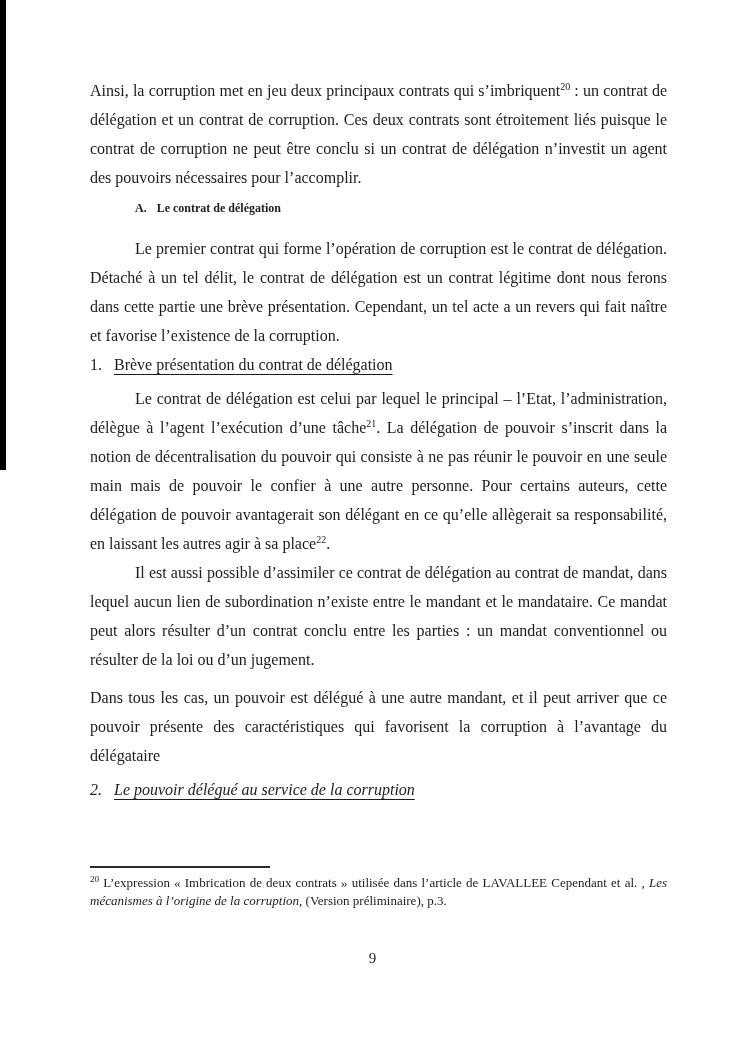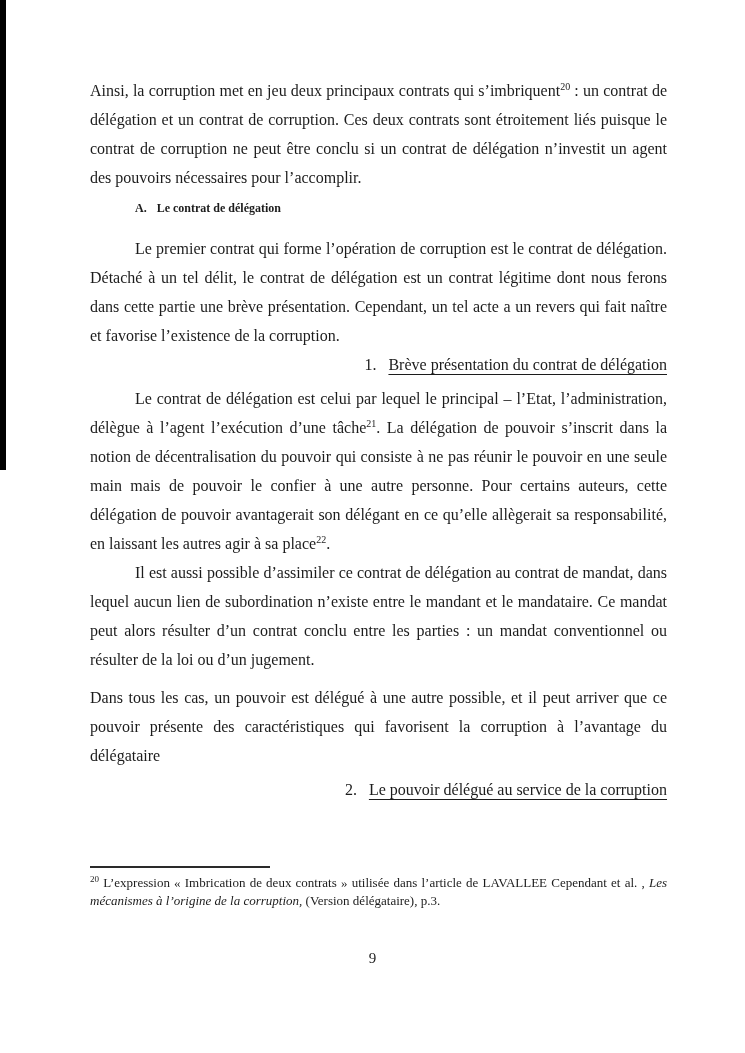--- a/index.html
+++ b/index.html
@@ -21,24 +21,24 @@
   }
   p.body{margin:0;text-align:justify;text-indent:45px;}
   p.body.no-indent{text-indent:0;}
   p.trans{margin-top:9px;margin-bottom:5px;}
   .heading-a{
     margin:2px 0 11px 45px;
     font-weight:bold;font-size:12px;line-height:29px;
   }
   .heading-a .h-label{margin-right:10px;}
   .num-heading{
-    text-align:right;font-size:16px;line-height:29px;
+    text-align:left;font-size:16px;line-height:29px;
   }
   .num-heading.h1{margin:0 0 5px 0;}
-  .num-heading.h2{margin:0 0 8px 0;}
+  .num-heading.h2{margin:0 0 8px 0;font-style:italic;}
   .num-heading .num{margin-right:12px;}
   .num-heading .u{text-decoration:underline;text-underline-offset:4px;}
   sup.ref{font-size:10px;line-height:0;vertical-align:super;}
   .footnotes{
     position:absolute;top:866px;left:90px;right:78px;
     font-size:13px;line-height:17.5px;
   }
   .fn-rule{
     width:180px;border-top:2px solid #2a2a2a;margin-bottom:6px;
   }
@@ -64,27 +64,27 @@
     <div class="heading-a"><span class="h-label">A.</span><span>Le contrat de délégation</span></div>
 
     <p class="body">Le premier contrat qui forme l’opération de corruption est le contrat de délégation. Détaché à un tel délit, le contrat de délégation est un contrat légitime dont nous ferons dans cette partie une brève présentation. Cependant, un tel acte a un revers qui fait naître et favorise l’existence de la corruption.</p>
 
     <div class="num-heading h1"><span class="num">1.</span><span class="u">Brève présentation du contrat de délégation</span></div>
 
     <p class="body"><span>Le contrat de délégation est celui par lequel le principal – l’Etat, l’administration, délègue à l’agent l’exécution d’une tâche</span><sup class="ref">21</sup><span>. La délégation de pouvoir s’inscrit dans la notion de décentralisation du pouvoir qui consiste à ne pas réunir le pouvoir en une seule main mais de pouvoir le confier à une autre personne. Pour certains auteurs, cette délégation de pouvoir avantagerait son délégant en ce qu’elle allègerait sa responsabilité, en laissant les autres agir à sa place</span><sup class="ref">22</sup><span>.</span></p>
 
     <p class="body">Il est aussi possible d’assimiler ce contrat de délégation au contrat de mandat, dans lequel aucun lien de subordination n’existe entre le mandant et le mandataire. Ce mandat peut alors résulter d’un contrat conclu entre les parties : un mandat conventionnel ou résulter de la loi ou d’un jugement.</p>
 
-    <p class="body no-indent trans">Dans tous les cas, un pouvoir est délégué à une autre possible, et il peut arriver que ce pouvoir présente des caractéristiques qui favorisent la corruption à l’avantage du délégataire</p>
+    <p class="body no-indent trans">Dans tous les cas, un pouvoir est délégué à une autre mandant, et il peut arriver que ce pouvoir présente des caractéristiques qui favorisent la corruption à l’avantage du délégataire</p>
 
     <div class="num-heading h2"><span class="num">2.</span><span class="u">Le pouvoir délégué au service de la corruption</span></div>
 
 
   </div>
 
   <div class="footnotes">
     <div class="fn-rule"></div>
-    <p class="fn"><sup>20</sup><span> L’expression « Imbrication de deux contrats » utilisée dans l’article de LAVALLEE Cependant et al. , </span><em>Les mécanismes à l’origine de la corruption,</em><span> (Version délégataire), p.3.</span></p>
+    <p class="fn"><sup>20</sup><span> L’expression « Imbrication de deux contrats » utilisée dans l’article de LAVALLEE Cependant et al. , </span><em>Les mécanismes à l’origine de la corruption,</em><span> (Version préliminaire), p.3.</span></p>
   </div>
 
   <div class="page-number">9</div>
 
 </div>
 
 </body></html>

